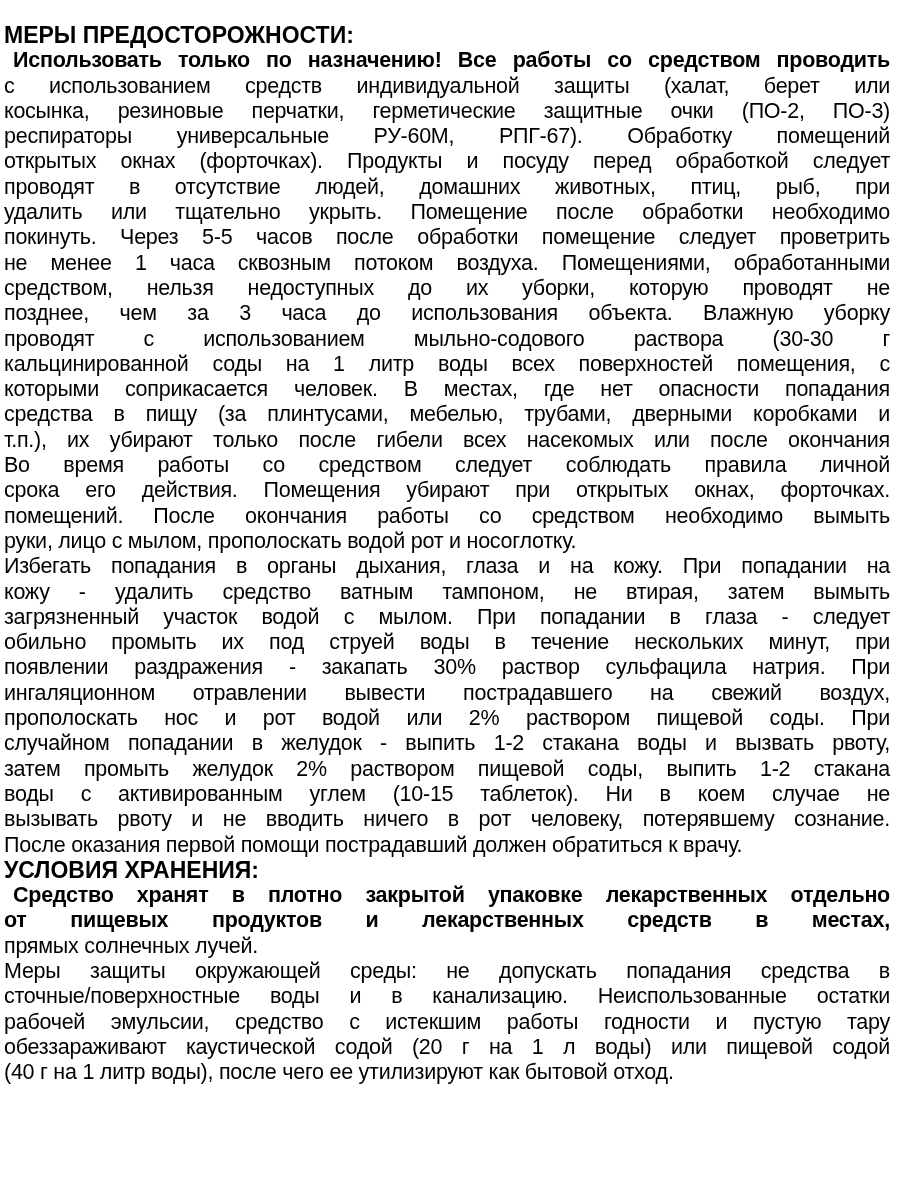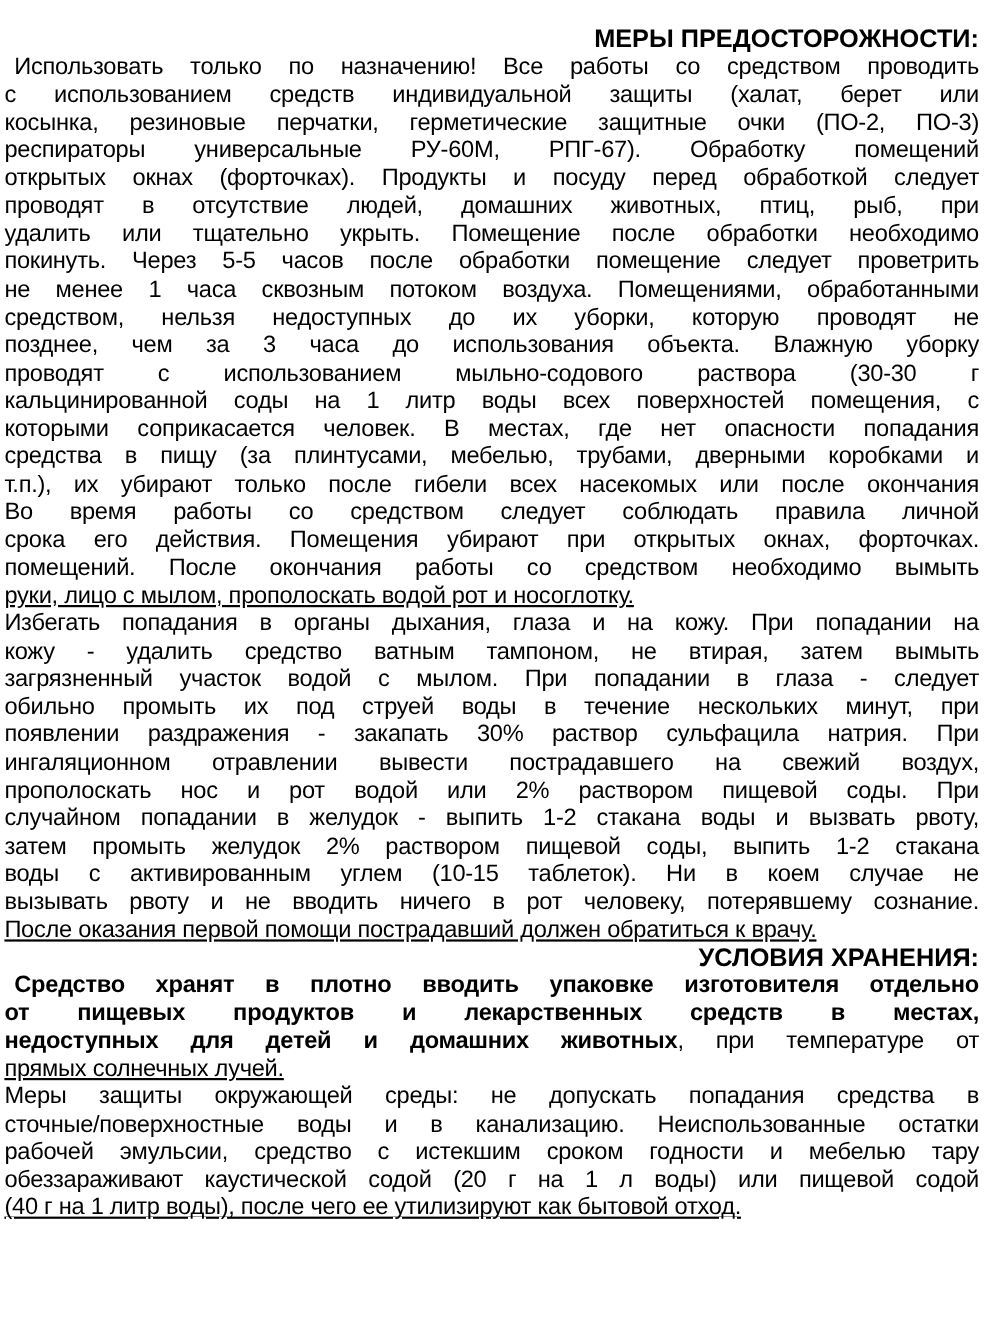--- a/index.html
+++ b/index.html
@@ -17,35 +17,34 @@
     position: absolute;
     left: 4px;
     top: 23px;
     width: 886px;
     font-size: 21.5px;
     line-height: 25.3px;
     letter-spacing: -0.25px;
   }
   .heading {
     font-weight: 700;
-    text-align: right;
+    text-align: left;
     font-size: 23px;
     letter-spacing: 0;
   }
   .line {
     text-align: justify;
     -moz-text-align-last: justify;
     text-align-last: justify;
   }
   .line.last {
     -moz-text-align-last: left;
     text-align-last: left;
-    text-decoration: underline;
   }
-  .indent-first .line:first-child { padding-left: 9px; }
+  .indent-first .line:first-child { padding-left: 9px; font-weight: bold; }
   .bold-block .line { font-weight: 700; }
   .bold-run { font-weight: 700; }
 </style>
 </head>
 <body>
 
 <div class="doc">
 
   <div class="heading">МЕРЫ ПРЕДОСТОРОЖНОСТИ:</div>
 
@@ -83,31 +82,30 @@
       <div class="line">случайном попадании в желудок - выпить 1-2 стакана воды и вызвать рвоту,</div>
       <div class="line">затем промыть желудок 2% раствором пищевой соды, выпить 1-2 стакана</div>
       <div class="line">воды с активированным углем (10-15 таблеток). Ни в коем случае не</div>
       <div class="line">вызывать рвоту и не вводить ничего в рот человеку, потерявшему сознание.</div>
       <div class="line last">После оказания первой помощи пострадавший должен обратиться к врачу.</div>
     </div>
 
   <div class="heading">УСЛОВИЯ ХРАНЕНИЯ:</div>
 
   <div class="para bold-block indent-first">
-      <div class="line">Средство хранят в плотно вводить упаковке изготовителя отдельно</div>
+      <div class="line">Средство хранят в плотно закрытой упаковке лекарственных отдельно</div>
       <div class="line">от пищевых продуктов и лекарственных средств в местах,</div>
     </div>
 
-  <div class="line"><span class="bold-run">недоступных для детей и домашних животных</span><span>, при температуре от</span></div>
 
   <div class="para">
       <div class="line last">прямых солнечных лучей.</div>
     </div>
 
   <div class="para">
       <div class="line">Меры защиты окружающей среды: не допускать попадания средства в</div>
       <div class="line">сточные/поверхностные воды и в канализацию. Неиспользованные остатки</div>
-      <div class="line">рабочей эмульсии, средство с истекшим сроком годности и мебелью тару</div>
+      <div class="line">рабочей эмульсии, средство с истекшим работы годности и пустую тару</div>
       <div class="line">обеззараживают каустической содой (20 г на 1 л воды) или пищевой содой</div>
       <div class="line last">(40 г на 1 литр воды), после чего ее утилизируют как бытовой отход.</div>
     </div>
 
 </div>
 
 </body></html>

